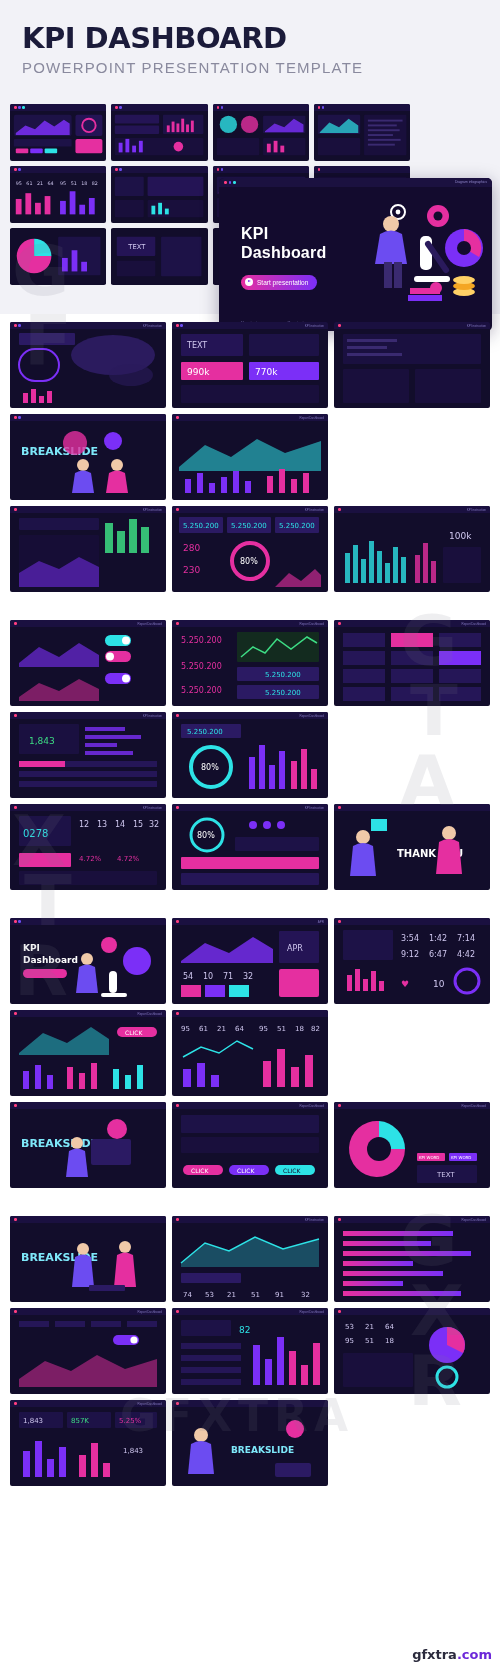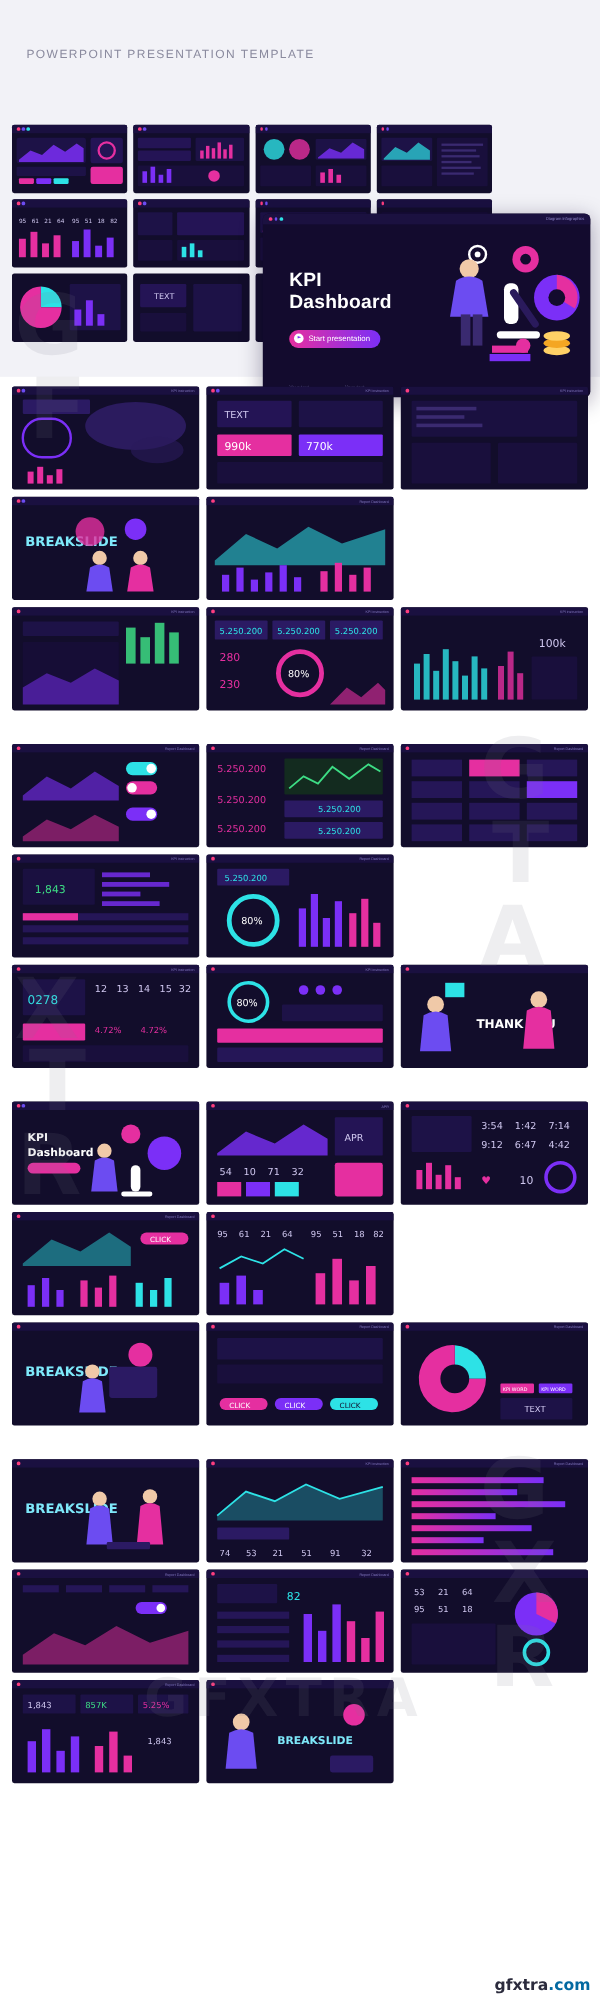--- a/index.html
+++ b/index.html
@@ -19,22 +19,22 @@
   }
   .header h1 {
     font-family: "DejaVu Sans", sans-serif;
     font-size: 29px;
     font-weight: 900;
     letter-spacing: -0.5px;
     color: #1b1b3a;
     line-height: 1;
   }
   .header .sub {
-    margin-top: 16px;
-    font-size: 10px;
+    margin-top: 6px;
+    font-size: 15px;
     letter-spacing: 1.2px;
     color: #8a8a9e;
     font-weight: 400;
   }
   
   .hero {
     position: relative;
     height: 214px;
     background: #f2f2f7;
     padding: 0 8px;
@@ -135,26 +135,27 @@
     user-select: none;
   }
   .footer {
     position: absolute; bottom: 0; left: 0; right: 0;
     height: 22px; background: #fff;
     display: flex; align-items: center; justify-content: flex-end;
     padding-right: 8px;
     font-family: "DejaVu Sans", sans-serif;
     font-size: 13px; font-weight: 700; color: #2b2b3d;
   }
-  .footer .dotred { color: #0369a1; }
+  .footer .dotred { color: #6d28d9; }
 </style>
 </head>
 <body>
 
 <div class="header">
+  <h1>KPI DASHBOARD</h1>
   <div class="sub">POWERPOINT PRESENTATION TEMPLATE</div>
 </div>
 
 <div class="hero">
   <div class="thumb-grid">
 
     <div class="card">
       <div class="mini-top">
         <span class="dot"></span>
         <span class="dot b"></span>

